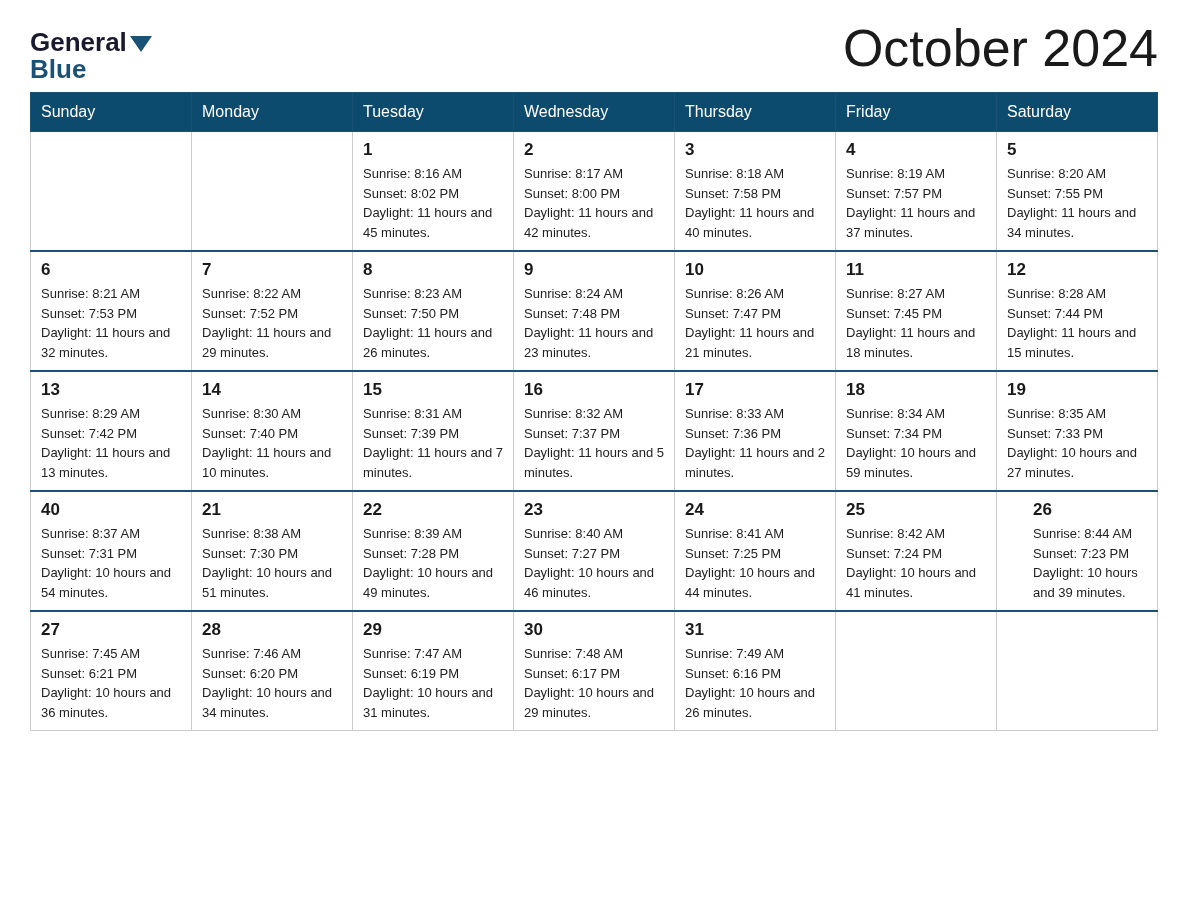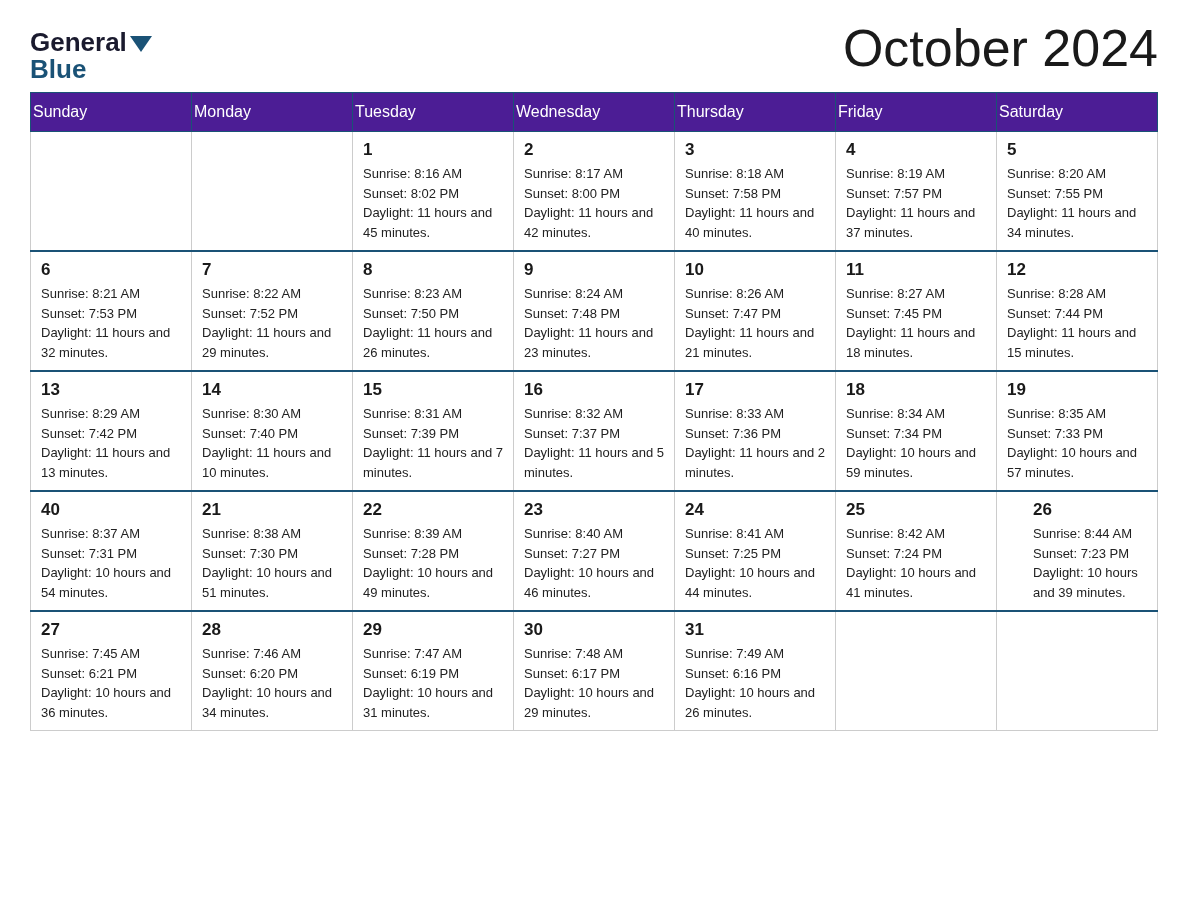--- a/index.html
+++ b/index.html
@@ -50,25 +50,25 @@
       color: #1a1a1a;
       font-weight: normal;
       margin-top: 4px;
     }
     .calendar-table {
       width: 100%;
       border-collapse: collapse;
       margin-top: 10px;
     }
     .calendar-table th {
-      background-color: #4c1d95;
+      background-color: #0c4a6e;
       color: #fff;
       font-size: 16px;
       font-weight: normal;
-      padding: 10px 2px;
+      padding: 10px 10px;
       text-align: left;
       border: 1px solid #1a5276;
     }
     .calendar-table td {
       vertical-align: top;
       border: 1px solid #ccc;
       padding: 8px 10px;
       width: calc(100% / 7);
       min-height: 100px;
     }
@@ -270,21 +270,21 @@
             <div>Sunrise: 8:34 AM</div>
             <div>Sunset: 7:34 PM</div>
             <div>Daylight: 10 hours and 59 minutes.</div>
           </div>
         </td>
         <td style="border-top: 2px solid rgb(26, 82, 118);">
           <span class="day-number">19</span>
           <div class="day-info">
             <div>Sunrise: 8:35 AM</div>
             <div>Sunset: 7:33 PM</div>
-            <div>Daylight: 10 hours and 57 minutes.</div>
+            <div>Daylight: 10 hours and 27 minutes.</div>
           </div>
         </td>
       </tr>
       <tr>
         <td style="border-top: 2px solid rgb(26, 82, 118);">
           <span class="day-number">40</span>
           <div class="day-info">
             <div>Sunrise: 8:37 AM</div>
             <div>Sunset: 7:31 PM</div>
             <div>Daylight: 10 hours and 54 minutes.</div>

